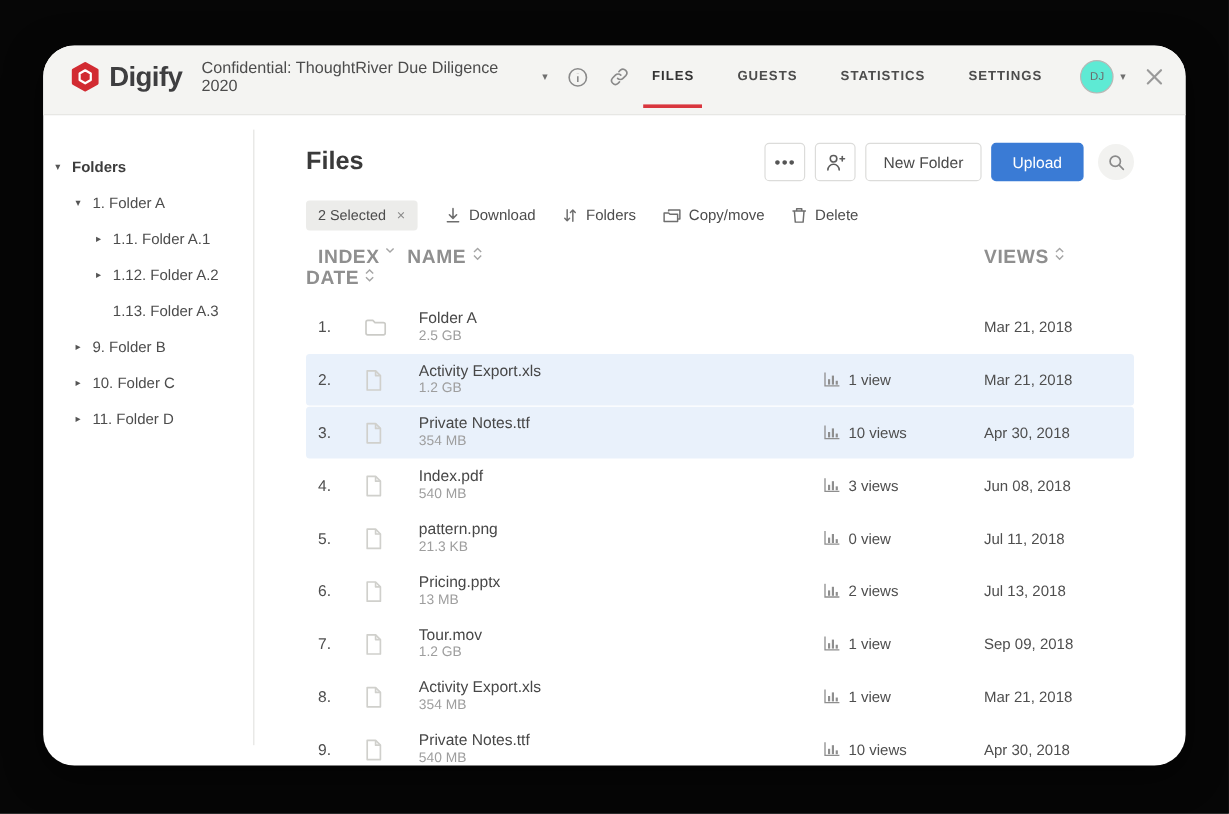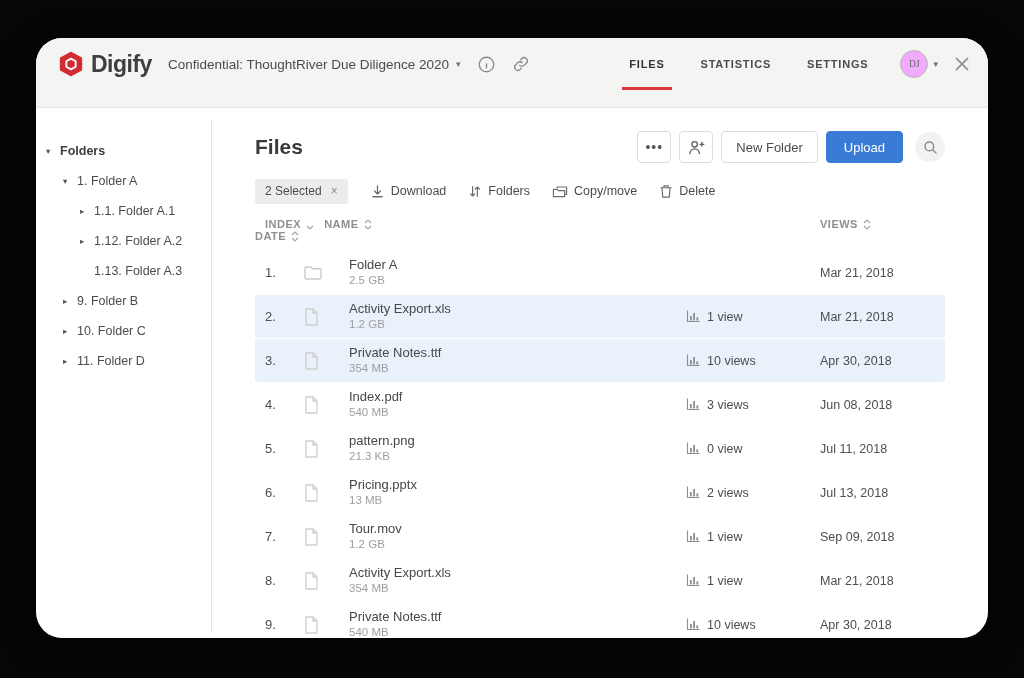--- a/index.html
+++ b/index.html
@@ -4,35 +4,35 @@
 <style>
   html,body{margin:0;padding:0;background:#060606;width:1024px;height:678px;overflow:hidden;
     font-family:"Liberation Sans","DejaVu Sans",sans-serif;}
   :root{
     --accent-red:#d9363e; --accent-blue:#3a7bd5; --row-selected:#e9f1fb;
     --txt:#4a4a4a; --txt-dark:#3a3a3a; --txt-grey:#9b9b9b; --line:#e7e7e4;
   }
   .window{position:absolute;left:36px;top:38px;width:952px;height:600px;background:#fff;
     border-radius:26px;overflow:hidden;box-shadow:0 8px 30px rgba(0,0,0,.55);}
   
-  .hdr{height:52px;background:#f4f4f2;border-bottom:1px solid var(--line);display:flex;align-items:stretch;padding:0 18px 17px 22px;}
+  .hdr{height:52px;background:#f4f4f2;border-bottom:1px solid var(--line);display:flex;align-items:stretch;padding:0 18px 5px 22px;}
   .brand{display:flex;align-items:center;gap:7px;}
   .brand-name{font-size:23px;font-weight:bold;color:#3e3e40;letter-spacing:-.5px;}
   .droom{display:flex;align-items:center;margin-left:16px;font-size:13.5px;color:#4c4c4c;cursor:pointer;}
   .droom .caret{font-size:9px;color:#6f6f6f;margin-left:7px;}
   .hdr-icons{display:flex;align-items:center;gap:16px;margin-left:16px;}
   .icon-btn{display:flex;align-items:center;justify-content:center;cursor:pointer;}
   .hdr-right{margin-left:auto;display:flex;align-items:stretch;}
   .tabs{display:flex;align-items:stretch;}
   .tab{display:flex;align-items:center;padding:3px 7px 0 7px;margin:0 11px;font-size:11px;
     letter-spacing:.8px;color:#4c4c4c;font-weight:bold;border-bottom:3px solid transparent;cursor:pointer;}
   .tab.active{color:#333;border-bottom-color:var(--accent-red);}
   .avatar-wrap{display:flex;align-items:center;margin-left:14px;cursor:pointer;}
   .avatar{width:26px;height:26px;border-radius:50%;border:1px solid #b8b8b6;display:flex;align-items:center;
-    justify-content:center;font-size:9.5px;color:#6b6b6b;letter-spacing:.3px;background:#f0abfc;font-family:Liberation Serif, serif;}
+    justify-content:center;font-size:9.5px;color:#6b6b6b;letter-spacing:.3px;background:#5eead4;}
   .avatar-wrap .caret{font-size:9px;color:#6f6f6f;margin-left:5px;}
   .close-btn{display:flex;align-items:center;margin-left:16px;cursor:pointer;}
   
   .body{display:flex;height:547px;position:relative;}
   .divider{position:absolute;left:175px;top:12px;bottom:22px;width:1px;background:#e4e4e1;}
   .sidebar{width:175px;flex:0 0 175px;padding-top:28px;}
   .tree-item{display:flex;align-items:center;height:30px;font-size:12.5px;color:#4c4c4c;cursor:pointer;white-space:nowrap;}
   .tree-item .arr{width:14px;font-size:8.5px;color:#555;flex:0 0 14px;text-align:left;}
   .tree-item.root .label{font-weight:bold;color:#3d3d3d;}
   .main{flex:1;padding:22px 43px 0 44px;min-width:0;}
@@ -48,21 +48,21 @@
     justify-content:center;margin-left:4px;cursor:pointer;}
   
   .toolbar{display:flex;align-items:center;margin-top:14px;height:26px;}
   .chip{background:#ececea;border-radius:3px;height:25px;display:flex;align-items:center;padding:0 10px;
     font-size:12px;color:#4c4c4c;text-align:right;}
   .chip .x{margin-left:9px;color:#8a8a8a;font-size:12px;cursor:pointer;}
   .tb-act{display:flex;align-items:center;gap:6px;margin-left:22px;font-size:12.5px;color:#4c4c4c;cursor:pointer;}
   .tb-act:first-of-type{margin-left:26px;}
   
   .thead{display:grid;grid-template-columns:48px 46px 1fr 134px 125px;margin-top:6px;padding:8px 0 9px 0;}
-  .th{display:flex;align-items:flex-end;gap:5px;font-size:11px;font-weight:bold;letter-spacing:.5px;
+  .th{display:flex;align-items:flex-start;gap:5px;font-size:16px;font-weight:bold;letter-spacing:.5px;
     color:#8f8f8f;cursor:pointer;}
   .th.idx{padding-left:10px;grid-column:1/3;}
   .rows{}
   .row{display:grid;grid-template-columns:48px 46px 1fr 134px 125px;height:43px;margin-bottom:1px;
     border-radius:3px;align-items:center;cursor:pointer;}
   .row.selected{background:var(--row-selected);}
   .cell-idx{padding-left:10px;font-size:13px;color:#4e4e4e;}
   .cell-icon{display:flex;align-items:center;}
   .cell-name{min-width:0;}
   .fname{font-size:13px;color:#474747;line-height:16px;}
@@ -104,20 +104,21 @@
         <svg width="18" height="18" viewBox="0 0 20 20" fill="none" stroke="#8a8a8a" stroke-width="1.5" stroke-linecap="round">
           <path d="M8.5 11.5a3.5 3.5 0 0 0 5 0l2.6-2.6a3.54 3.54 0 0 0-5-5L9.7 5.3"></path>
           <path d="M11.5 8.5a3.5 3.5 0 0 0-5 0L3.9 11.1a3.54 3.54 0 0 0 5 5l1.4-1.4"></path>
         </svg>
       </span>
     </div>
 
     <div class="hdr-right">
       <div class="tabs" id="tabs">
           <div class="tab active">FILES</div>
+          <div class="tab">GUESTS</div>
           <div class="tab">STATISTICS</div>
           <div class="tab">SETTINGS</div>
         </div>
       <div class="avatar-wrap">
         <span class="avatar">DJ</span>
         <span class="caret">▾</span>
       </div>
       <span class="close-btn">
         <svg width="16" height="16" viewBox="0 0 16 16" stroke="#9a9a9a" stroke-width="1.8" stroke-linecap="round">
           <line x1="2.5" y1="2.5" x2="13.5" y2="13.5"></line>

